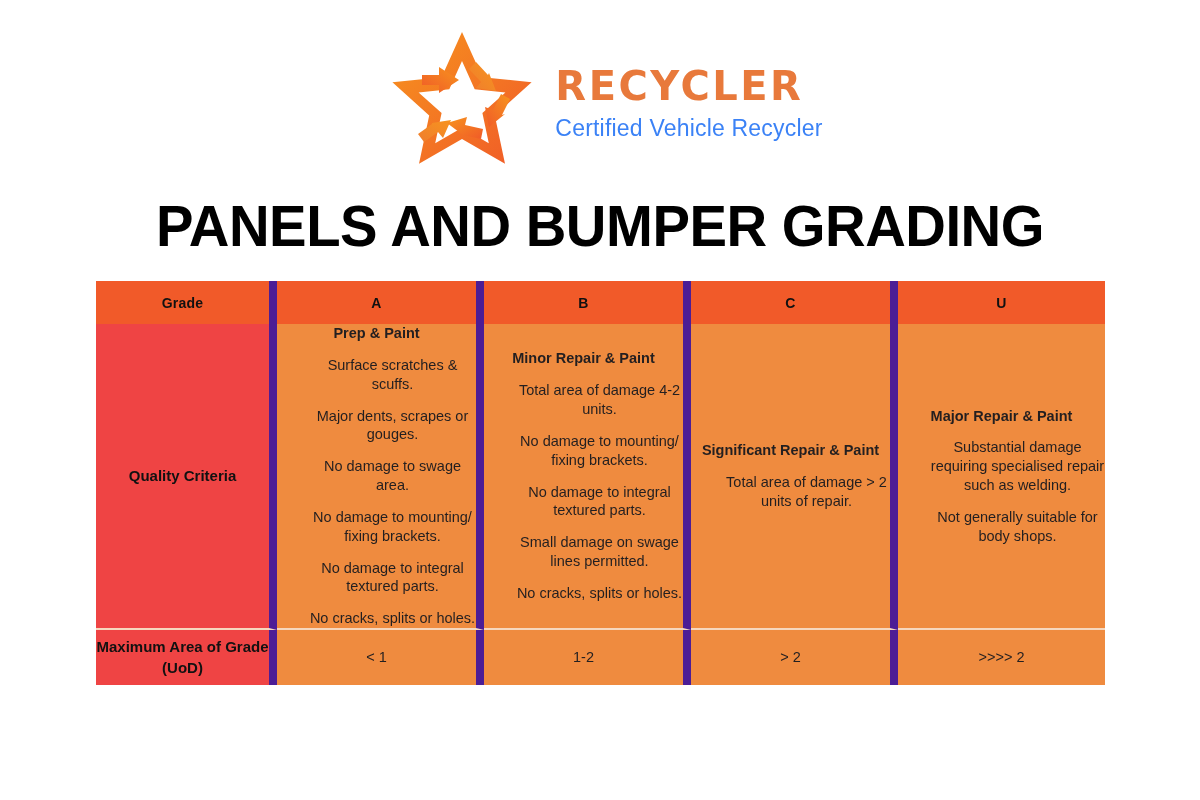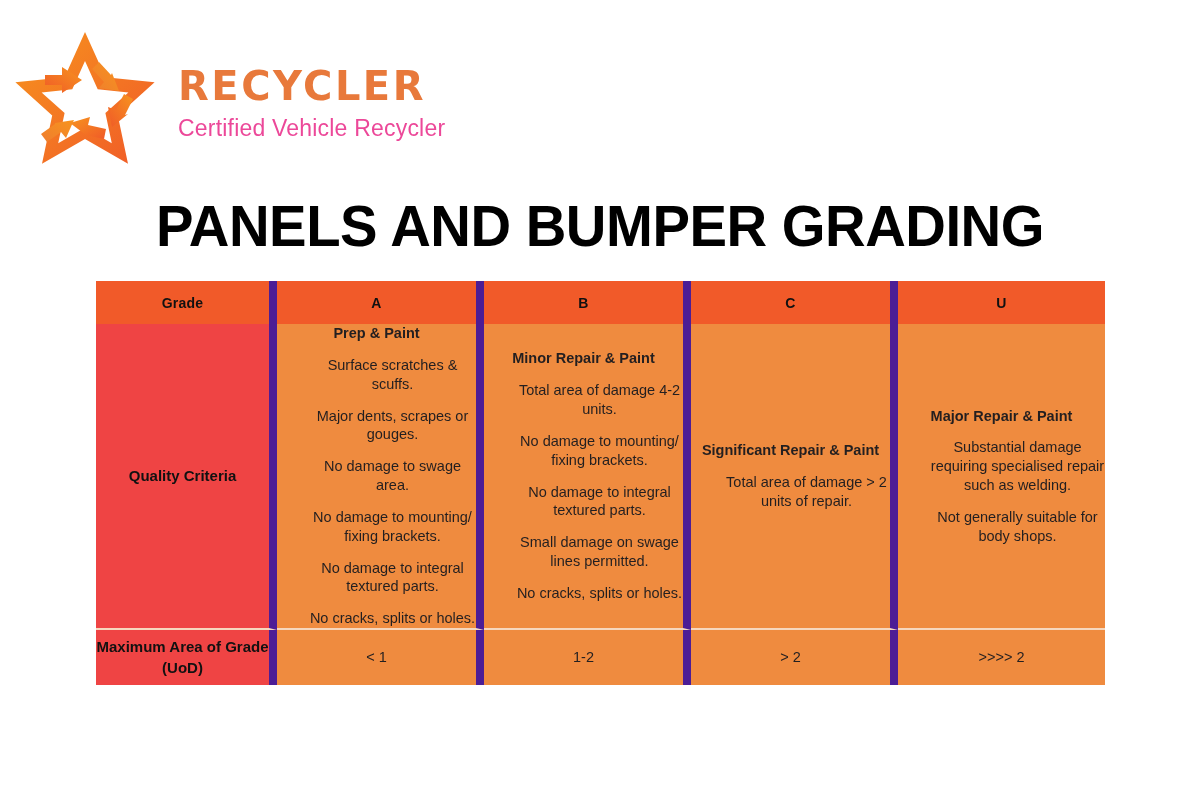--- a/index.html
+++ b/index.html
@@ -17,20 +17,21 @@
 
   
   #logo-block {
     position: absolute;
     left: 0;
     top: 28px;
     width: 1200px;
     height: 152px;
     display: flex;
     align-items: center;
+    justify-content: center;
     gap: 0px;
   }
   #logo-star {
     width: 170px;
     height: 152px;
     flex: 0 0 auto;
     display: block;
   }
   #logo-words {
     margin-left: 8px;
@@ -45,21 +46,21 @@
     font-size: 40px;
     letter-spacing: 2.5px;
     color: #E8793B;
     line-height: 1.0;
   }
   #logo-tagline {
     font-family: "Liberation Sans", sans-serif;
     font-weight: 400;
     font-size: 23px;
     letter-spacing: 0.2px;
-    color: #ec4899;
+    color: #3b82f6;
     line-height: 1.05;
     margin-top: 10px;
   }
 
   
   #page-title {
     position: absolute;
     left: 0;
     top: 192px;
     width: 1200px;

